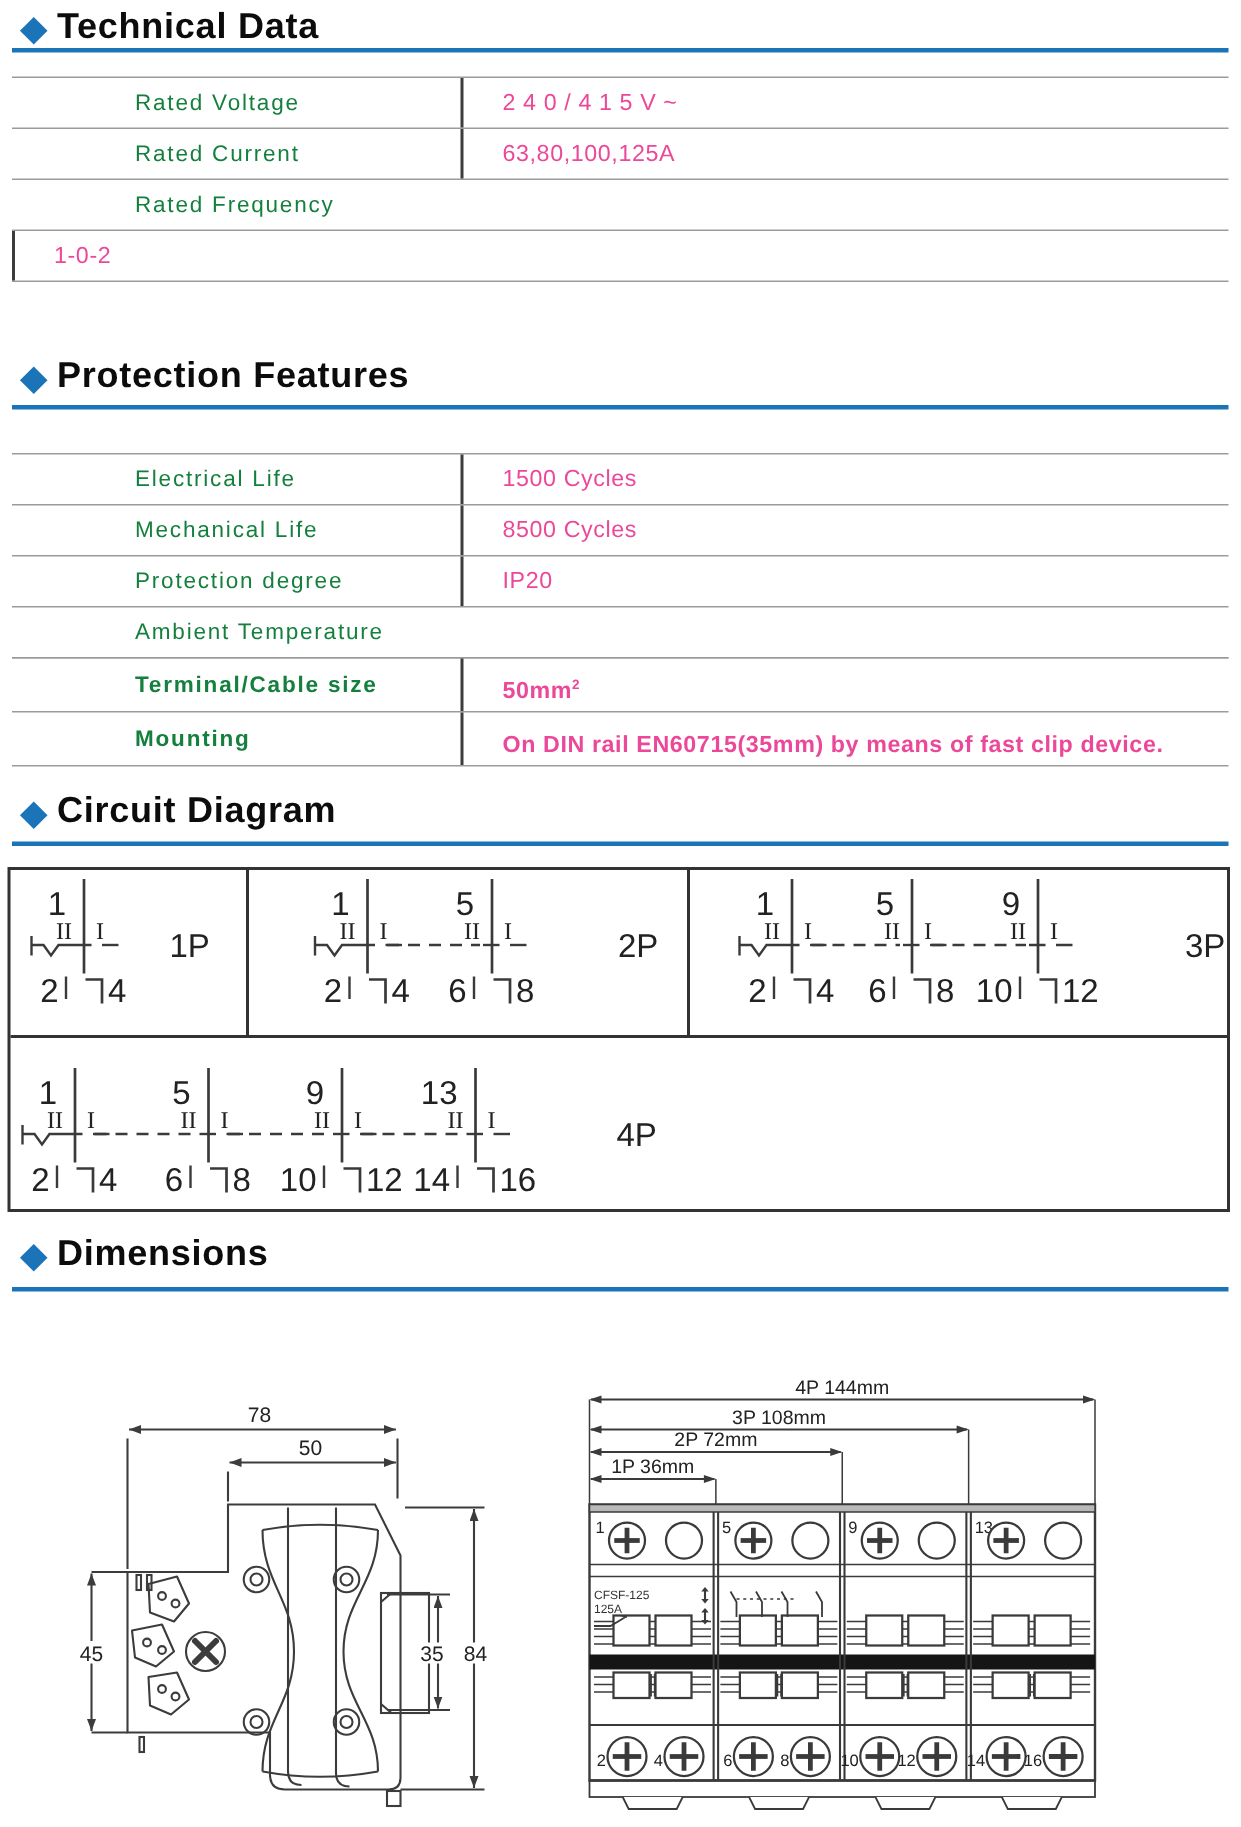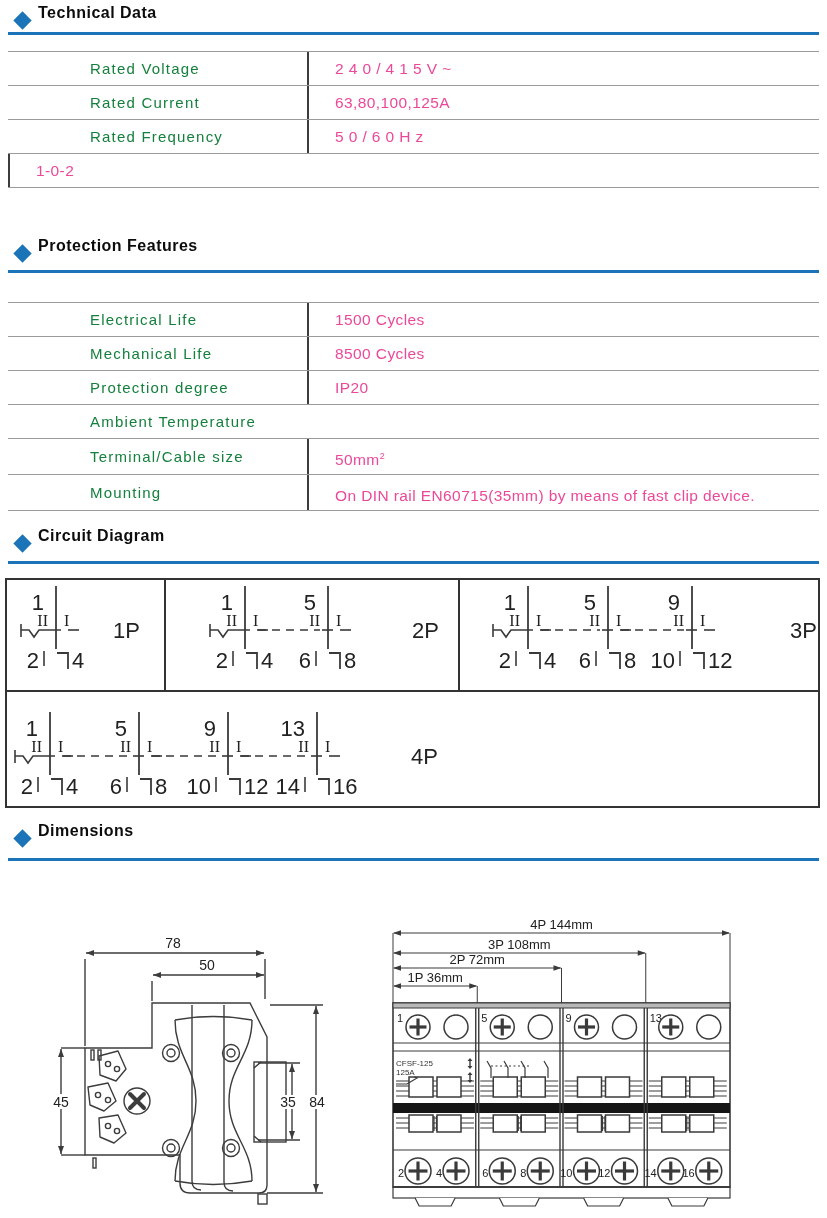--- a/index.html
+++ b/index.html
@@ -3,28 +3,28 @@
 <meta charset="utf-8">
 <style>
   html,body { margin:0; padding:0; background:#fff; }
   .page { position:relative; width:827px; height:1218px; background:#fff;
           font-family:"Liberation Sans", sans-serif; color:#222; overflow:hidden; }
 
   
   .section-head { position:absolute; left:14px; height:28px; }
   .diamond { position:absolute; left:2px; top:6px; width:13px; height:13px;
              background:#1b74b8; transform:rotate(45deg); }
-  .head-title { position:absolute; left:24px; top:-4px; font-size:16px; font-weight:bold;
+  .head-title { position:absolute; left:24px; top:-4px; font-size:24px; font-weight:bold;
                 color:#0c0c0c; letter-spacing:.5px; white-space:nowrap; }
   .rule { position:absolute; left:8px; width:811px; height:3px; background:#1b74b8; }
 
   
   .spec-table { position:absolute; left:8px; width:811px; border-bottom:1px solid #9b9b9b; }
   .trow { display:flex; border-top:1px solid #9b9b9b; height:33px; }
-  .rowsB .trow { height:35px; }
+  .rowsB .trow { height:35px;font-weight:bold; }
   .tlabel { flex:0 0 299px; box-sizing:border-box; padding-left:82px; font-size:15px;
             letter-spacing:1.2px; color:#15803d; line-height:33px; white-space:nowrap; }
   .tvalue { flex:1 1 auto; box-sizing:border-box; border-left:2px solid #3c3c3c;
             padding-left:26px; font-size:15.5px; letter-spacing:.4px; color:#ec4899;
             line-height:33px; white-space:nowrap; }
   .rowsB .tlabel, .rowsB .tvalue { line-height:35px; }
   .tvalue sup { font-size:9px; }
 
   
   .circuit-box { position:absolute; left:5px; top:578px; width:811px; height:226px;
@@ -48,21 +48,20 @@
     <div class="trow">
       <div class="tlabel">Rated  Voltage</div>
       <div class="tvalue">2 4 0 / 4 1 5 V ~</div>
     </div>
     <div class="trow">
       <div class="tlabel">Rated  Current</div>
       <div class="tvalue">63,80,100,125A</div>
     </div>
     <div class="trow">
       <div class="tlabel">Rated Frequency</div>
-      <div class="tvalue">5 0 / 6 0 H z</div>
     </div>
     <div class="trow">
       <div class="tvalue">1-0-2</div>
     </div>
   </div>
 
   <div class="section-head" style="top:241px;">
     <span class="diamond"></span>
     <span class="head-title">Protection Features</span>
   </div>

